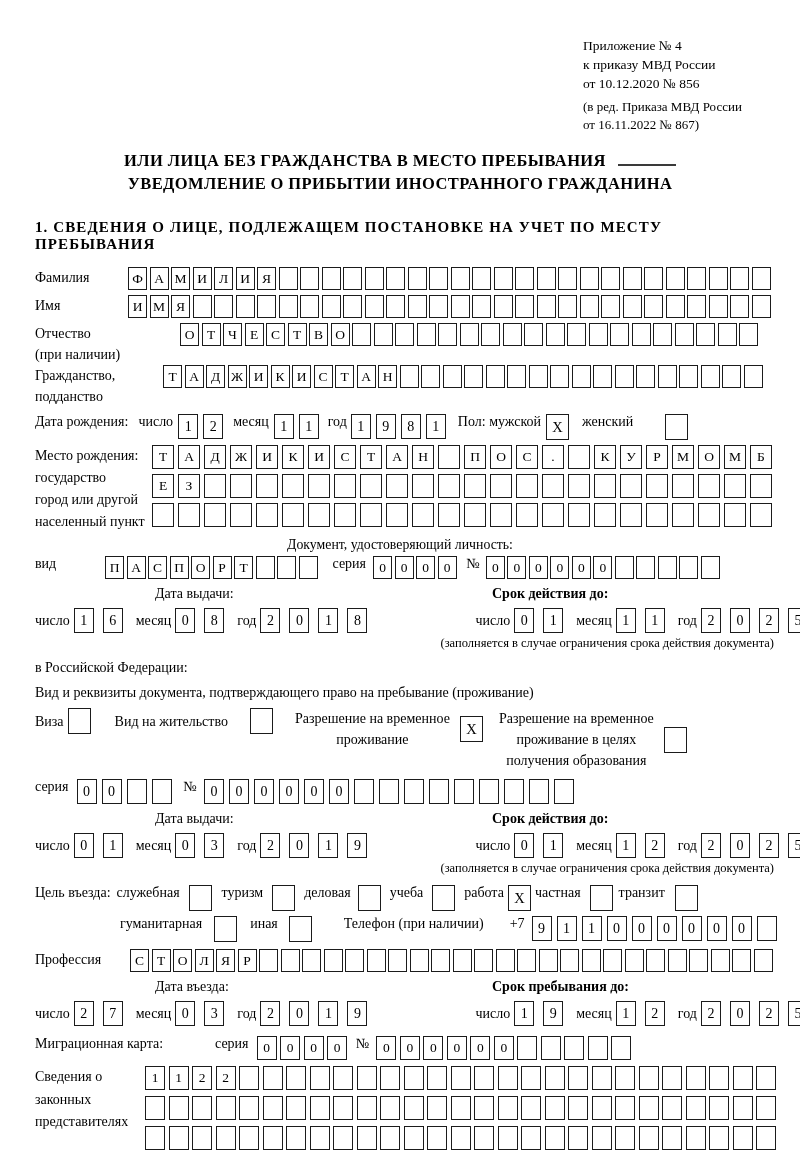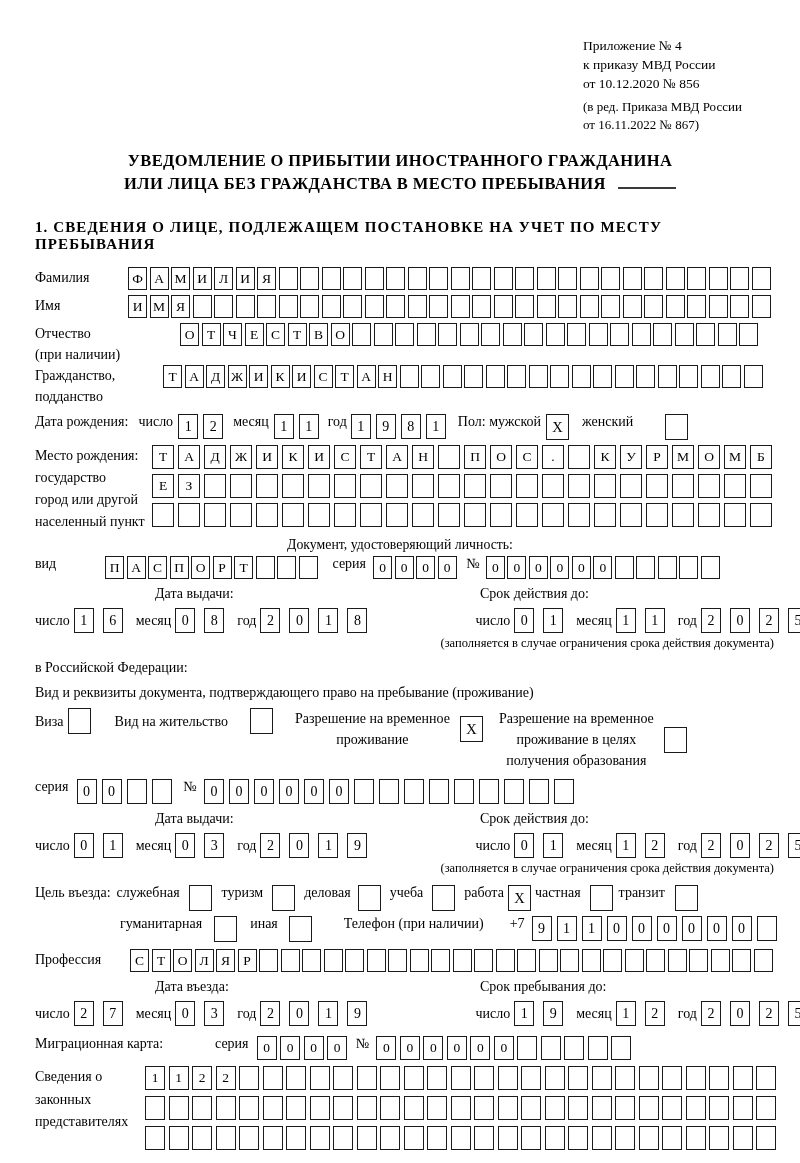--- a/index.html
+++ b/index.html
@@ -24,21 +24,21 @@
         font-size:13.5px;flex:none;background:#fff;}
   .boxes.wide{gap:4px;}  .boxes.wide .cell{width:22px;height:24px;}
   .boxes.mid{gap:3.5px;} .boxes.mid .cell{width:20px;height:24px;}
   .boxes.date{gap:5px;}  .boxes.date .cell{width:20px;height:25px;font-size:14px;}
   .checkbox{box-sizing:border-box;width:23px;height:26px;border:1.7px solid #1b1b1b;
         display:inline-flex;align-items:center;justify-content:center;font-size:14.5px;flex:none;background:#fff;}
   .inline-row{display:flex;align-items:flex-start;margin-left:35px;font-size:14px;}
   .doc-header{text-align:center;font-weight:normal;font-size:13.8px;margin-top:4px;}
   .dlabels{position:relative;height:20px;font-size:14px;margin-top:7px;}
   .dlabels .dl1{position:absolute;left:155px;}
-  .dlabels .dl2{position:absolute;left:480px;}
+  .dlabels .dl2{position:absolute;left:492px;font-weight:bold;}
   .dates-row{display:flex;align-items:center;margin-left:35px;font-size:14px;margin-top:2px;}
   .dgroup{display:flex;align-items:center;}
   .dgroup span{margin-right:4px;}
   .dgroup .boxes{margin-right:9px;}
   .note-right{text-align:right;margin-right:26px;font-size:12.5px;margin-top:3px;}
   .para{margin:9px 0 0 35px;font-size:14px;}
   .opts-row{display:flex;align-items:flex-start;margin:7px 0 0 35px;font-size:14px;}
   .opt{display:flex;align-items:center;}
   .opt .opt-text{text-align:center;line-height:21px;}
   .ml{flex:none;}
@@ -55,24 +55,24 @@
     <div>к приказу МВД России</div>
     <div>от 10.12.2020 № 856</div>
     <div class="edition">
       <div>(в ред. Приказа МВД России</div>
       <div>от 16.11.2022 № 867)</div>
     </div>
   </div>
 
 
   <div class="title">
-    <div>УВЕДОМЛЕНИЕ О ПРИБЫТИИ ИНОСТРАННОГО ГРАЖДАНИНА</div>
     <div>
       <span>ИЛИ ЛИЦА БЕЗ ГРАЖДАНСТВА В МЕСТО ПРЕБЫВАНИЯ</span><span class="blank-line"></span>
     </div>
+    <div>УВЕДОМЛЕНИЕ О ПРИБЫТИИ ИНОСТРАННОГО ГРАЖДАНИНА</div>
   </div>
 
   <div class="sec1">1. СВЕДЕНИЯ О ЛИЦЕ, ПОДЛЕЖАЩЕМ ПОСТАНОВКЕ НА УЧЕТ ПО МЕСТУ ПРЕБЫВАНИЯ</div>
 
   <div class="frow" style="margin-top:14px">
     <div class="lbl" style="width:93px">Фамилия</div>
     <div class="boxes">
         <span class="cell">Ф</span>
         <span class="cell">А</span>
         <span class="cell">М</span>

